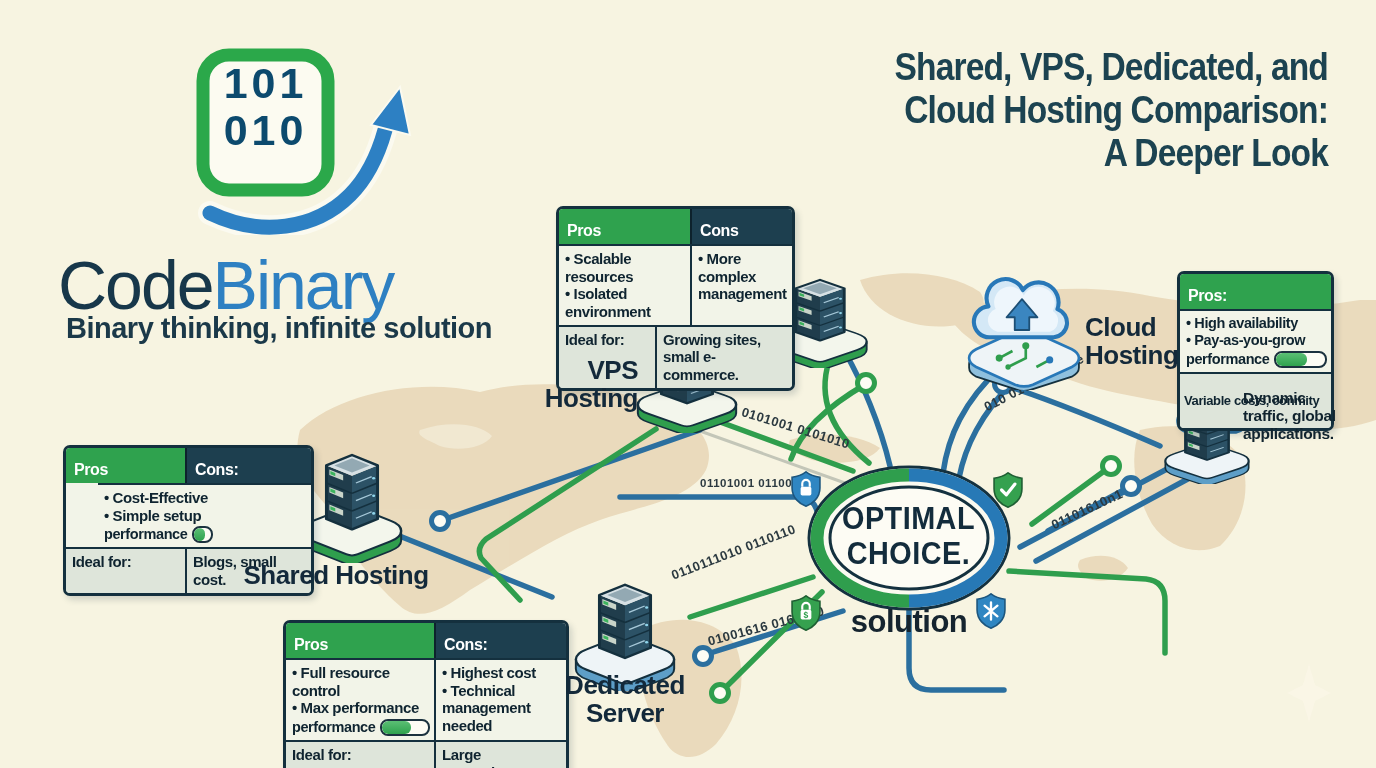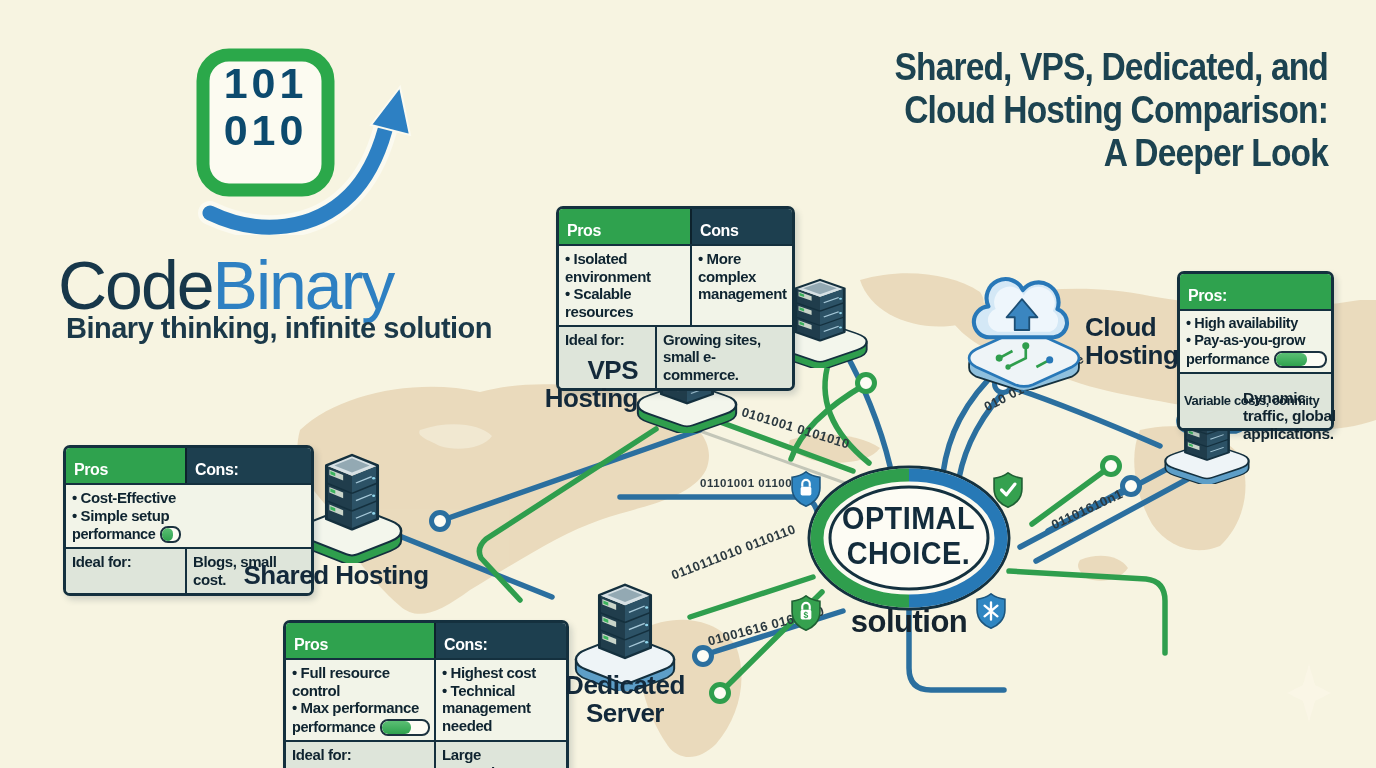--- a/index.html
+++ b/index.html
@@ -44,21 +44,21 @@
   .pill-g{width:42px;} .pill-g i{display:block;height:100%;width:62%;background:linear-gradient(180deg,#5bbf74,#2fa24e);border-radius:6px;}
   .pill-b{width:78px;border-color:#24404d;} .pill-b i{display:block;height:100%;width:66%;background:linear-gradient(180deg,#4b93c6,#2d77ad);border-radius:6px;}
 
   #tbl-vps{left:556px;top:206px;width:233px;}
   #tbl-vps .head{grid-template-columns:131px 1fr;}
   #tbl-vps .body{grid-template-columns:131px 1fr;}
   #tbl-vps .footr{grid-template-columns:96px 1fr;}
 
   #tbl-shared{left:63px;top:445px;width:245px;}
   #tbl-shared .head{grid-template-columns:119px 1fr;}
-  #tbl-shared .body{grid-template-columns:119px 1fr;}
+  #tbl-shared .body{grid-template-columns:119px 1fr;margin-left:32px;}
   #tbl-shared .footr{grid-template-columns:119px 1fr;}
 
   #tbl-dedicated{left:283px;top:620px;width:280px;}
   #tbl-dedicated .head{grid-template-columns:148px 1fr;}
   #tbl-dedicated .body{grid-template-columns:148px 1fr;}
   #tbl-dedicated .footr{grid-template-columns:148px 1fr;}
 
   #tbl-cloud{left:1177px;top:271px;width:151px;font-size:14.5px;}
   #tbl-cloud .foot{font-size:13px;letter-spacing:-.4px;padding:19px 4px;}
 
@@ -310,22 +310,22 @@
     <path d="M14,9 V25 M8,12 L20,22 M20,12 L8,22" stroke="#fff" stroke-width="2.2" stroke-linecap="round"></path>
   </svg>
 
   <div id="tbl-vps" class="abs ptable">
     <div class="pt-row head" style="display:grid;">
       <div class="ph green">Pros</div>
       <div class="ph dark vdiv" style="border-left-color:#0d222c;">Cons</div>
     </div>
     <div class="pt-row body tdiv" style="display:grid;">
       <div class="cell">
+        <div>• Scalable resources</div>
         <div>• Isolated environment</div>
-        <div>• Scalable resources</div>
       </div>
       <div class="cell vdiv">
         <div>• More complex management</div>
       </div>
     </div>
     <div class="pt-row footr foot tdiv" style="display:grid;">
       <div class="cell">Ideal for:</div>
       <div class="cell vdiv">Growing sites, small e-commerce.</div>
     </div>
   </div>

